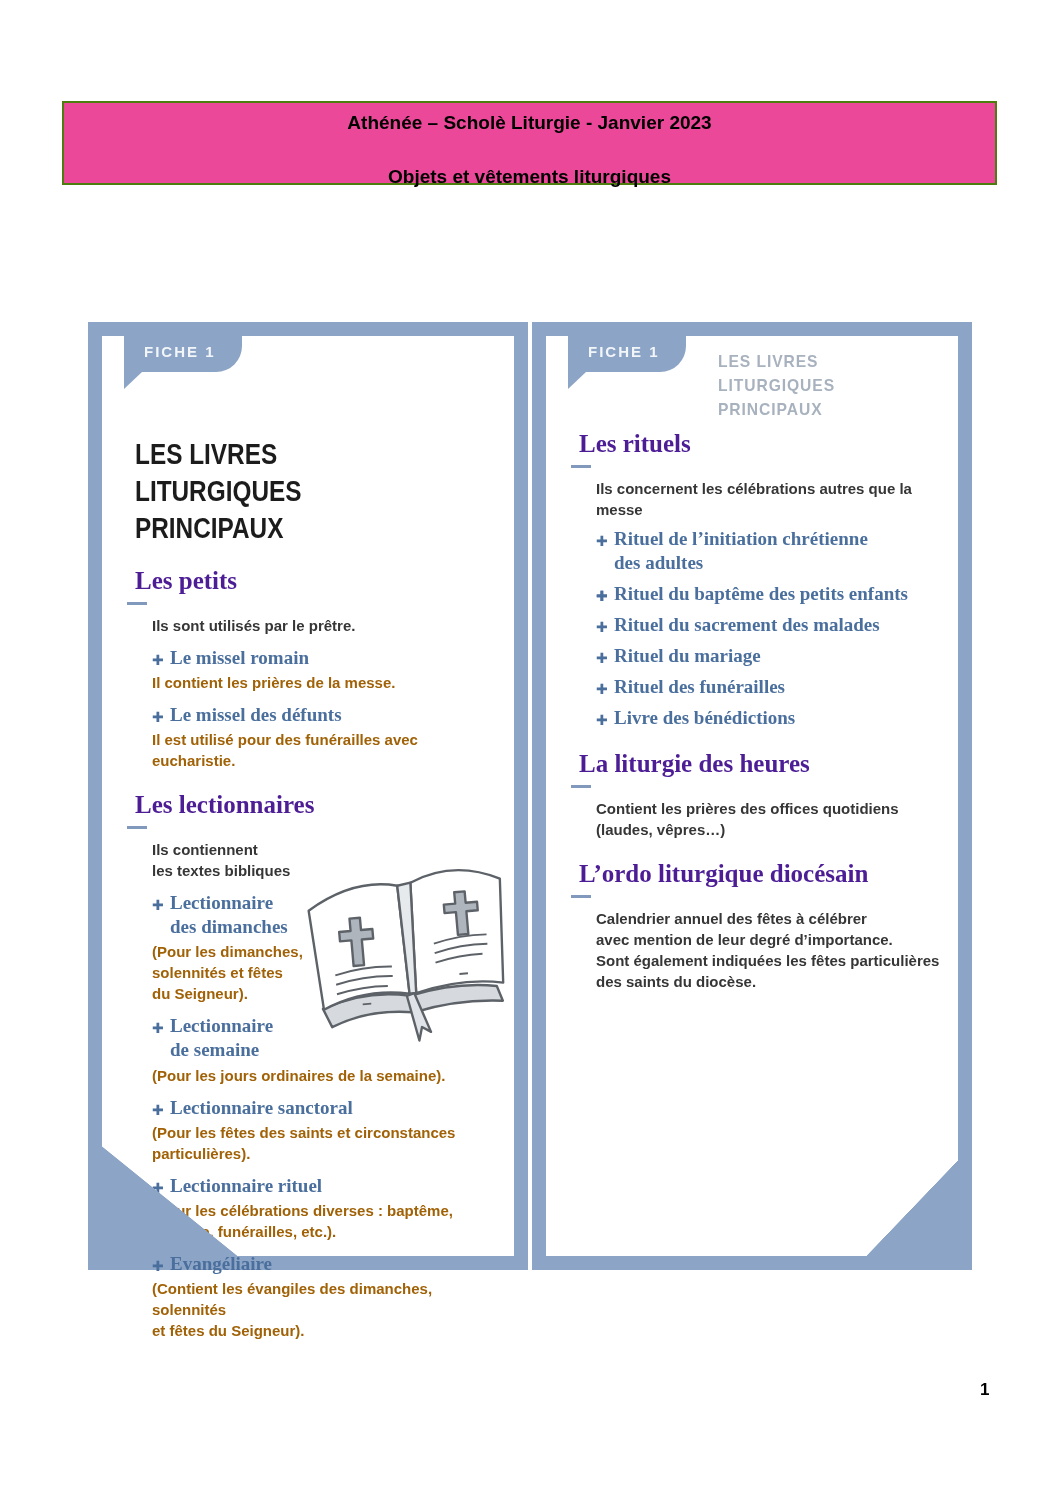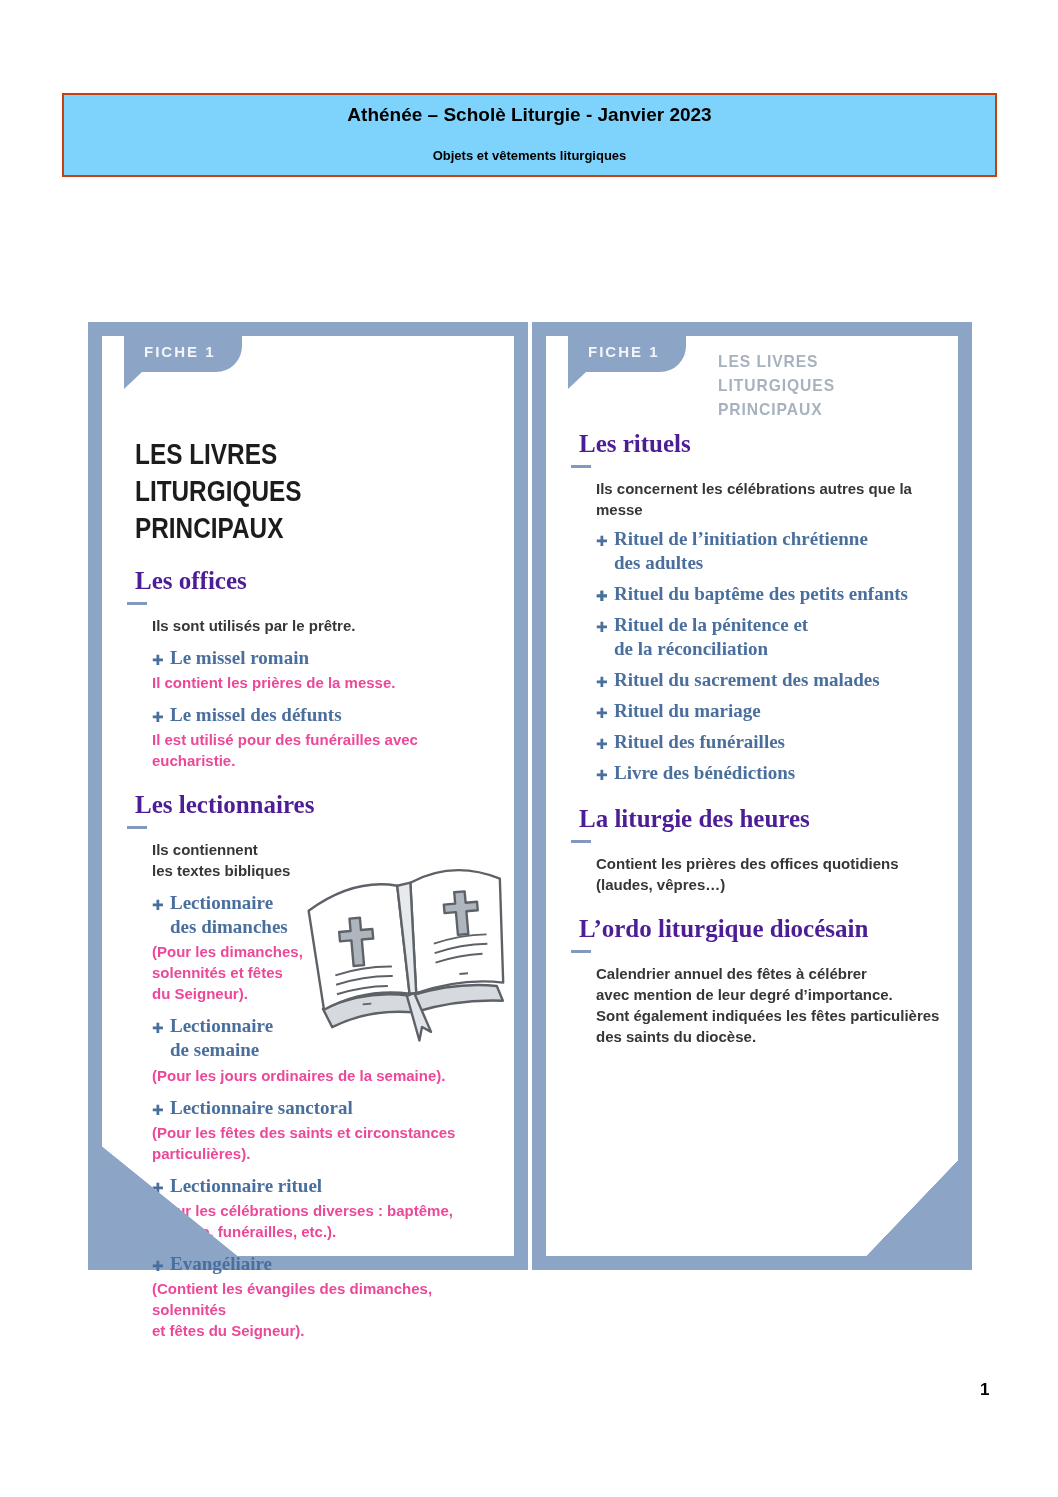--- a/index.html
+++ b/index.html
@@ -3,25 +3,25 @@
 <meta charset="utf-8">
 <style>
   html,body{margin:0;padding:0;}
   body{
     width:1058px;height:1497px;position:relative;background:#ffffff;
     font-family:"Liberation Sans","DejaVu Sans",sans-serif;
     -webkit-font-smoothing:antialiased;
   }
   
   .header-box{
-    position:absolute;left:62px;top:93px;width:931px;height:80px;
-    border:2px solid #c2410c;background:#7dd3fc;text-align:center;
+    position:absolute;left:62px;top:101px;width:931px;height:80px;
+    border:2px solid #4d7c0f;background:#ec4899;text-align:center;
   }
   .header-line1{margin-top:9px;font-size:19px;font-weight:bold;color:#000;}
-  .header-line2{margin-top:22px;font-size:13px;font-weight:bold;color:#000;}
+  .header-line2{margin-top:32px;font-size:19px;font-weight:bold;color:#000;}
 
   
   .card{
     position:absolute;top:322px;width:440px;height:948px;
     background:#fff;border:14px solid #8ca4c6;box-sizing:border-box;
   }
   .card-left{left:88px;}
   .card-right{left:532px;}
 
   .corner-bl{
@@ -63,21 +63,21 @@
     font-family:"Liberation Serif","DejaVu Serif",serif;
     font-size:25px;font-weight:bold;color:#4c1d95;margin-top:20px;line-height:28px;
   }
   .heading-dash{width:20px;height:3px;background:#8199bc;margin:7px 0 10px -8px;}
 
   .body-text{
     font-size:15px;font-weight:bold;color:#363636;line-height:21px;
     margin-left:17px;white-space:pre-line;
   }
   .desc{
-    font-size:15px;font-weight:bold;color:#ec4899;line-height:21px;
+    font-size:15px;font-weight:bold;color:#a16207;line-height:21px;
     margin-left:17px;margin-top:1px;white-space:pre-line;
   }
 
   .plus-item{
     position:relative;margin:10px 0 2px 17px;padding-left:18px;
     font-family:"Liberation Serif","DejaVu Serif",serif;
     font-size:19px;font-weight:bold;color:#4a6f9d;line-height:24px;
   }
   .pi-text{white-space:pre-line;}
   .plus-icon{position:absolute;left:0;top:2px;font-size:14px;color:#4a6f9d;
@@ -104,21 +104,21 @@
   <div class="header-line2">Objets et vêtements liturgiques</div>
 </div>
 
 <div class="card card-left">
   <div class="fiche-tab">FICHE 1</div>
 
   <div class="content">
     <div class="main-title">LES LIVRES LITURGIQUES
 PRINCIPAUX</div>
 
-    <div class="sec-heading">Les offices</div>
+    <div class="sec-heading">Les petits</div>
     <div class="heading-dash"></div>
     <div class="body-text">Ils sont utilisés par le prêtre.</div>
 
     <div class="plus-item"><span class="plus-icon"></span><span class="pi-text">Le missel romain</span></div>
     <div class="desc">Il contient les prières de la messe.</div>
 
     <div class="plus-item"><span class="plus-icon"></span><span class="pi-text">Le missel des défunts</span></div>
     <div class="desc">Il est utilisé pour des funérailles avec eucharistie.</div>
 
     <div class="sec-heading">Les lectionnaires</div>
@@ -194,22 +194,20 @@
 
   <div class="content">
     <div class="sec-heading">Les rituels</div>
     <div class="heading-dash"></div>
     <div class="body-text">Ils concernent les célébrations autres que la messe</div>
 
     <div class="plus-item r-item"><span class="plus-icon"></span><span class="pi-text">Rituel de l’initiation chrétienne
 des adultes</span></div>
     <div class="plus-item r-item"><span class="plus-icon"></span></div>
     <div class="plus-item r-item"><span class="plus-icon"></span><span class="pi-text">Rituel du baptême des petits enfants</span></div>
-    <div class="plus-item r-item"><span class="plus-icon"></span><span class="pi-text">Rituel de la pénitence et
-de la réconciliation</span></div>
     <div class="plus-item r-item"><span class="plus-icon"></span><span class="pi-text">Rituel du sacrement des malades</span></div>
     <div class="plus-item r-item"><span class="plus-icon"></span><span class="pi-text">Rituel du mariage</span></div>
     <div class="plus-item r-item"><span class="plus-icon"></span><span class="pi-text">Rituel des funérailles</span></div>
     <div class="plus-item r-item"><span class="plus-icon"></span><span class="pi-text">Livre des bénédictions</span></div>
 
     <div class="sec-heading">La liturgie des heures</div>
     <div class="heading-dash"></div>
     <div class="body-text">Contient les prières des offices quotidiens
 (laudes, vêpres…)</div>
 

